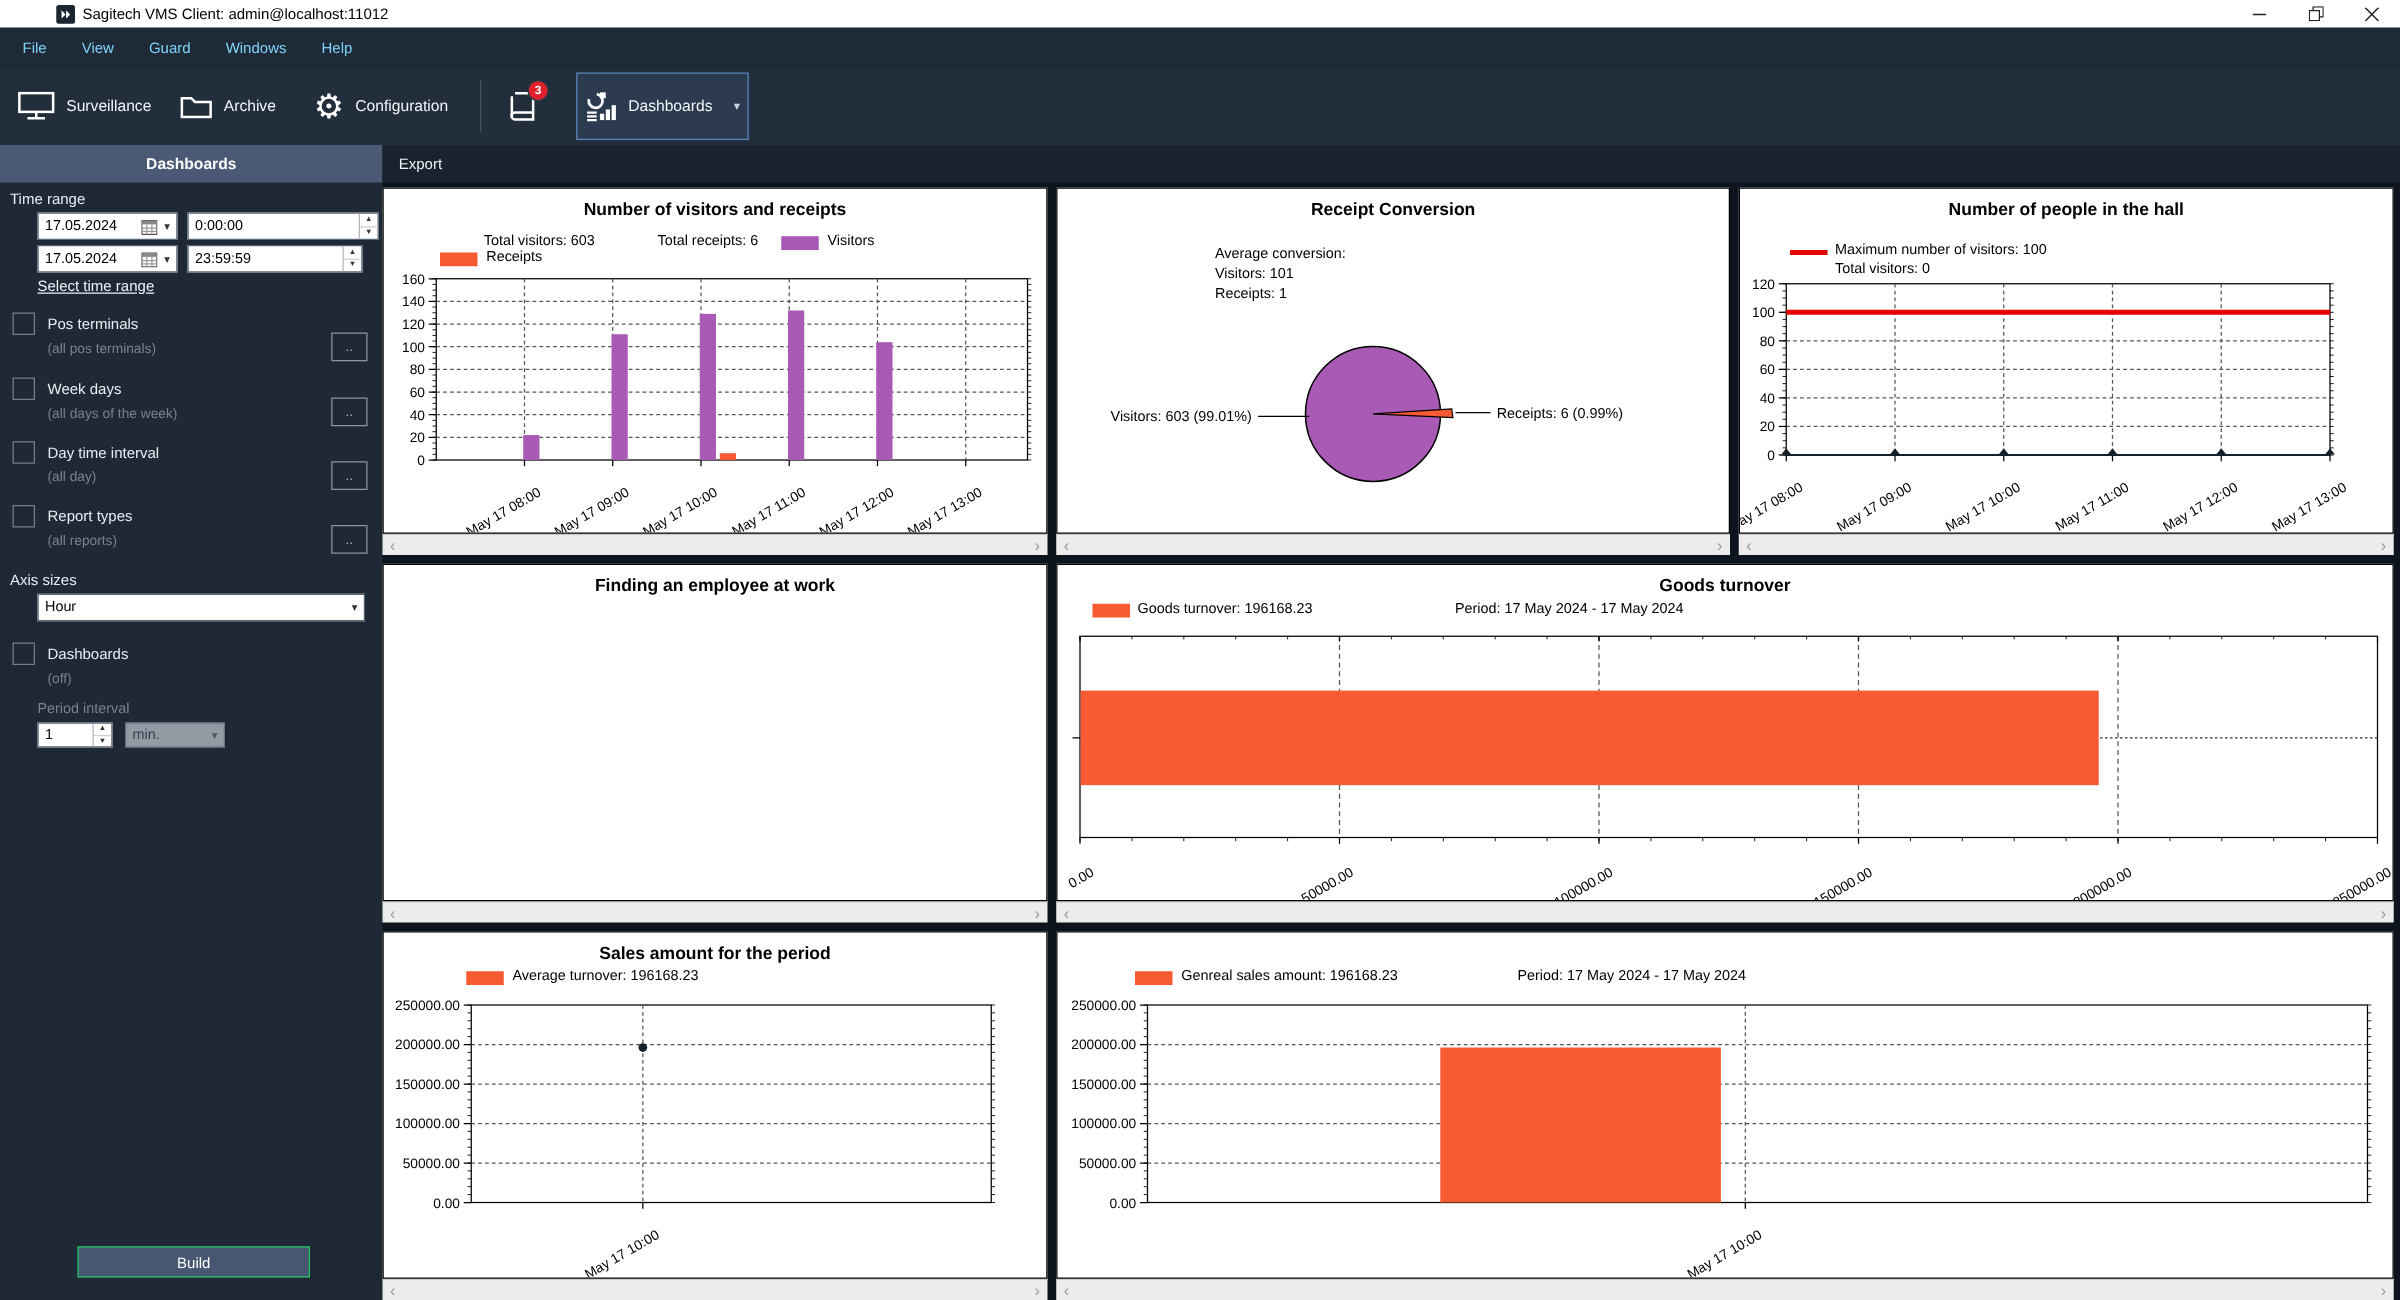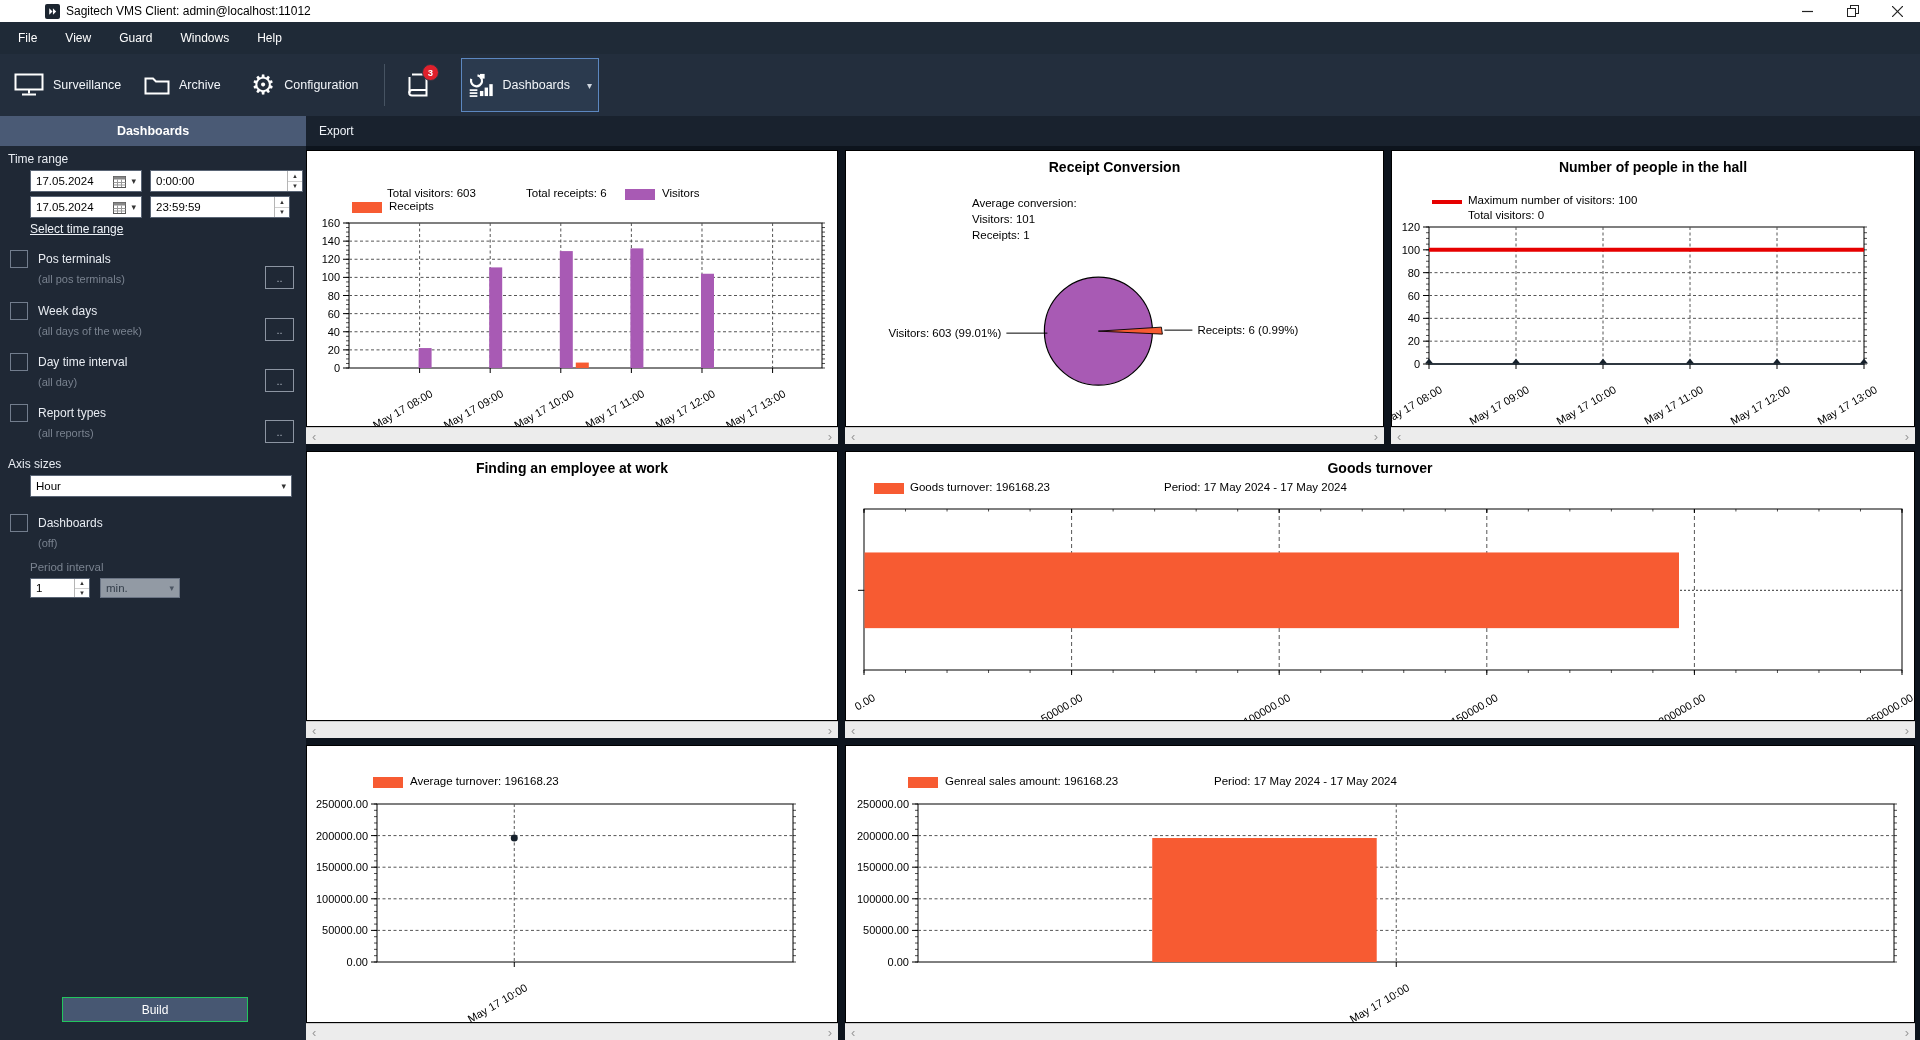--- a/index.html
+++ b/index.html
@@ -9,21 +9,21 @@
   .titlebar{position:absolute;left:0;top:0;right:0;height:22px;background:#ffffff;
     display:flex;align-items:center;z-index:5;padding-left:40px;}
   .app-icon{width:15px;height:15px;margin:0 6px 0 5px;background:#1c2530;border-radius:2px;
     display:flex;align-items:center;justify-content:center;}
   .title-text{font-size:12px;color:#000;}
   .win-controls{margin-left:auto;display:flex;height:100%;}
   .win-btn{width:45px;height:100%;display:flex;align-items:center;justify-content:center;}
   
   .menubar{position:absolute;left:0;top:22px;right:0;height:32px;background:#1f2a37;
     display:flex;align-items:center;padding-left:4px;}
-  .menu-item{color:#ffffff;font-size:12px;padding:0 14px;line-height:32px;}
+  .menu-item{color:#7dd3fc;font-size:12px;padding:0 14px;line-height:32px;}
   
   .toolbar{position:absolute;left:0;top:54px;right:0;height:62px;background:#232e3d;}
   .tbtn{position:absolute;top:4px;height:54px;display:flex;align-items:center;gap:9px;
     color:#f2f5f9;font-size:12.5px;padding:0 6px;}
   .tbtn.selected{background:#2b3a4e;border:1px solid #5c87c0;}
   .tsep{position:absolute;left:384px;top:10px;height:42px;width:1px;background:#465362;}
   .badge{position:absolute;top:6px;left:22px;width:17px;height:17px;border-radius:50%;
     background:#e0202c;color:#fff;font-size:9.5px;font-weight:bold;display:flex;
     align-items:center;justify-content:center;border:1px solid #2b3644;}
   .gear-glyph{font-size:27px;color:#fff;line-height:27px;}
@@ -249,20 +249,21 @@
 </div>
 
 <div class="content-menubar">
   <span>Export</span>
 </div>
 
 <div class="dashboard">
 
   <div class="panel p0">
     <div class="chart-box">
+      <div class="c-title">Number of visitors and receipts</div>
       <span class="lg" style="left:80px;top:36px">Total visitors: 603</span>
       <span class="lg" style="left:219px;top:36px">Total receipts: 6</span>
       <span class="swatch" style="left: 318px; top: 38px; background: rgb(168, 90, 180);"></span>
       <span class="lg" style="left:355px;top:36px">Visitors</span>
       <span class="swatch" style="left: 45px; top: 51px; background: rgb(247, 91, 50);"></span>
       <span class="lg" style="left:82px;top:49px">Receipts</span>
       <svg viewBox="0 0 530 275">
           <rect x="42" y="72" width="473" height="145" fill="none" stroke="#000"></rect>
           <line x1="36" y1="217" x2="42" y2="217" stroke="#000"></line>
           <text x="33" y="221" text-anchor="end" font-size="11" fill="#000">0</text>
@@ -618,20 +619,21 @@
         </svg>
     </div>
     <div class="hscroll">
       <span>‹</span>
       <span>›</span>
     </div>
   </div>
 
   <div class="panel p5">
     <div class="chart-box">
+      <div class="c-title">Sales amount for the period</div>
       <span class="swatch" style="left: 66px; top: 31px; background: rgb(247, 91, 50);"></span>
       <span class="lg" style="left:103px;top:29px">Average turnover: 196168.23</span>
       <svg viewBox="0 0 530 276">
           <rect x="70" y="58" width="416" height="158" fill="none" stroke="#000"></rect>
           <line x1="64" y1="216" x2="70" y2="216" stroke="#000"></line>
           <text x="61" y="220" text-anchor="end" font-size="11" fill="#000">0.00</text>
           <line x1="70" y1="184.4" x2="486" y2="184.4" stroke="#555" stroke-dasharray="3,2.5"></line>
           <line x1="64" y1="184.4" x2="70" y2="184.4" stroke="#000"></line>
           <text x="61" y="188.4" text-anchor="end" font-size="11" fill="#000">50000.00</text>
           <line x1="70" y1="152.8" x2="486" y2="152.8" stroke="#555" stroke-dasharray="3,2.5"></line>

